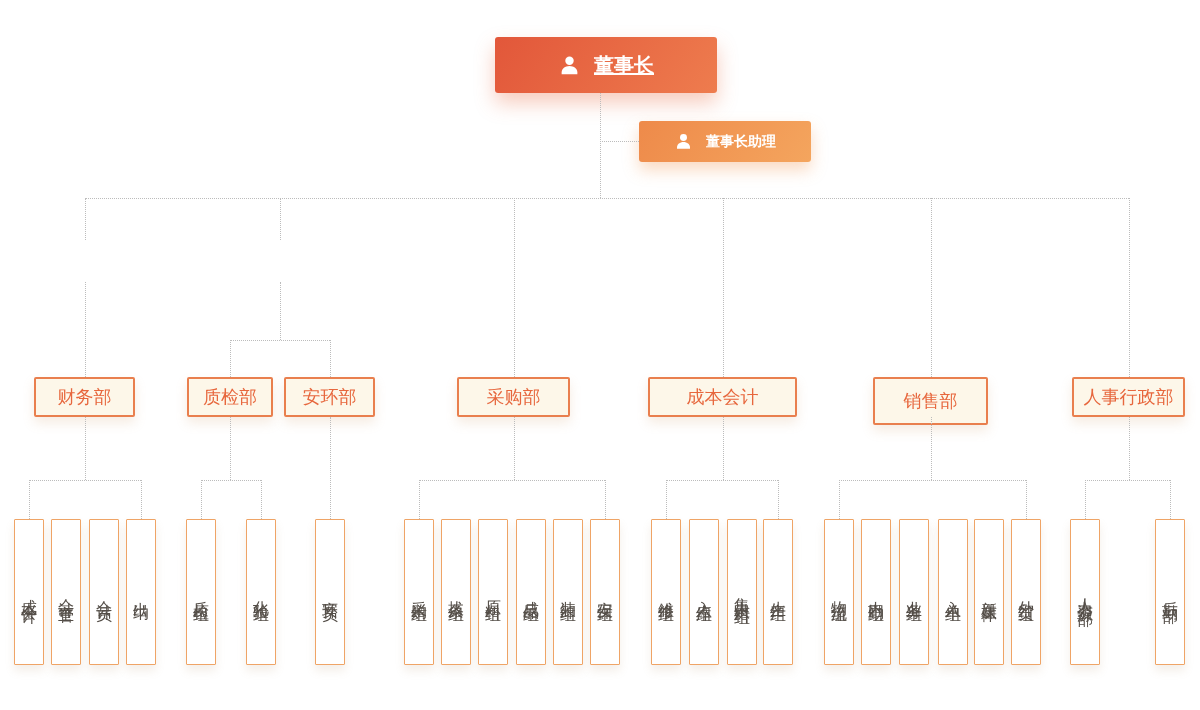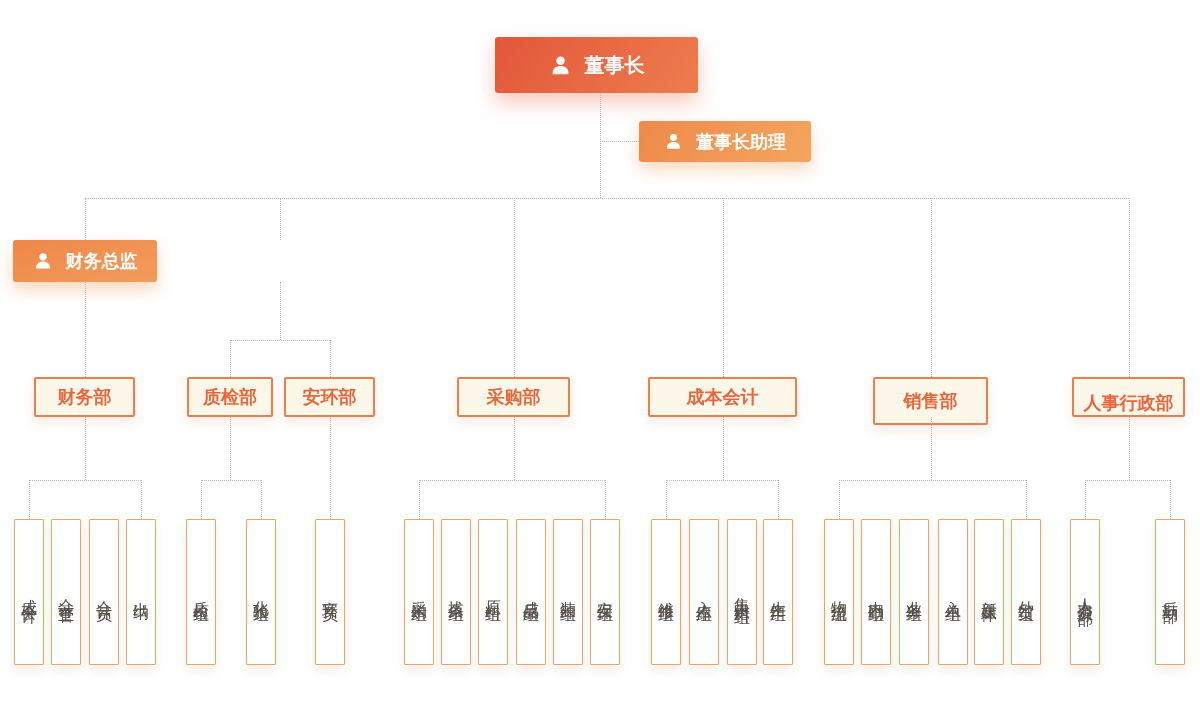--- a/index.html
+++ b/index.html
@@ -13,73 +13,64 @@
   html,body{margin:0;padding:0;background:#ffffff;}
   body{font-family:"Liberation Sans","DejaVu Sans",sans-serif;}
   #canvas{position:relative;width:1200px;height:710px;background:#ffffff;overflow:hidden;}
 
   .node{position:absolute;box-sizing:border-box;display:flex;align-items:center;justify-content:center;}
 
   .grad{color:#fff;font-weight:bold;border-radius:3px;gap:13px;}
   .root-node{background:linear-gradient(125deg,var(--root-g1),var(--root-g2));
              font-size:20px;box-shadow:0 10px 20px rgba(233,110,70,.35);}
   .asst-node{background:linear-gradient(125deg,var(--asst-g1),var(--asst-g2));
-             font-size:18px;box-shadow:0 8px 16px rgba(240,150,80,.35);justify-content:center;}
+             font-size:14px;box-shadow:0 8px 16px rgba(240,150,80,.35);justify-content:center;}
   .exec-node{background:linear-gradient(160deg,var(--exec-g1),var(--exec-g2));
              font-size:18px;box-shadow:0 8px 16px rgba(240,140,75,.35);}
 
   .dept-box{background:var(--dept-bg);border:2px solid var(--dept-border);border-radius:2px;
-            color:var(--dept-text);font-weight:bold;font-size:18px;
+            color:var(--dept-text);font-weight:normal;font-size:18px;
             box-shadow:0 6px 12px rgba(205,150,95,.18);}
 
   .child-box{background:#ffffff;border:1px solid var(--child-border);border-radius:1px;
              box-shadow:0 6px 10px rgba(180,140,100,.14);}
   .child-box span{writing-mode:vertical-rl;text-orientation:upright;
                   color:var(--child-text);font-size:16px;letter-spacing:3px;line-height:1;}
 
   .person-icon{display:inline-flex;flex:none;}
   .person-icon svg{display:block;fill:#ffffff;}
 
   .vline{position:absolute;width:0;border-left:1px dotted var(--line);}
   .hline{position:absolute;height:0;border-top:1px dotted var(--line);}
 </style>
 </head>
 <body>
 
 <div id="canvas">
 
-  <div class="node grad root-node" style="left:495px;top:37px;width:203px;height:56px;">
+  <div class="node grad root-node" style="left:495px;top:37px;width:222px;height:56px;text-decoration:underline;">
     <span class="person-icon">
       <svg width="23" height="23" viewBox="0 0 24 24">
           <circle cx="12" cy="7" r="4.4"></circle>
           <path d="M12 12.6c-4.6 0-8.2 2.9-8.2 6.6V21h16.4v-1.8c0-3.7-3.6-6.6-8.2-6.6z"></path>
         </svg>
     </span>
     <span>董事长</span>
   </div>
 
   <div class="node grad asst-node" style="left:639px;top:121px;width:172px;height:41px;">
     <span class="person-icon">
       <svg width="19" height="19" viewBox="0 0 24 24">
           <circle cx="12" cy="7" r="4.4"></circle>
           <path d="M12 12.6c-4.6 0-8.2 2.9-8.2 6.6V21h16.4v-1.8c0-3.7-3.6-6.6-8.2-6.6z"></path>
         </svg>
     </span>
     <span>董事长助理</span>
   </div>
 
-  <div class="node grad exec-node" style="left:13px;top:240px;width:144px;height:42px;">
-    <span class="person-icon">
-      <svg width="20" height="20" viewBox="0 0 24 24">
-          <circle cx="12" cy="7" r="4.4"></circle>
-          <path d="M12 12.6c-4.6 0-8.2 2.9-8.2 6.6V21h16.4v-1.8c0-3.7-3.6-6.6-8.2-6.6z"></path>
-        </svg>
-    </span>
-    <span>财务总监</span>
-  </div>
 
 
   <div id="dynamic-nodes">
       <div class="node dept-box" style="left:34px;top:377px;width:101px;height:40px;">
         <span>财务部</span>
       </div>
       <div class="node child-box" style="left:14px;top:519px;width:30px;height:146px;">
         <span>成本会计</span>
       </div>
       <div class="node child-box" style="left:51px;top:519px;width:30px;height:146px;">
@@ -156,21 +147,21 @@
       </div>
       <div class="node child-box" style="left:938px;top:519px;width:30px;height:146px;">
         <span>入单组</span>
       </div>
       <div class="node child-box" style="left:974px;top:519px;width:30px;height:146px;">
         <span>新媒体</span>
       </div>
       <div class="node child-box" style="left:1011px;top:519px;width:30px;height:146px;">
         <span>外贸组</span>
       </div>
-      <div class="node dept-box" style="left:1072px;top:377px;width:113px;height:40px;align-items:flex-end;">
+      <div class="node dept-box" style="left:1072px;top:377px;width:113px;height:40px;">
         <span>人事行政部</span>
       </div>
       <div class="node child-box" style="left:1070px;top:519px;width:30px;height:146px;">
         <span>人力资源部</span>
       </div>
       <div class="node child-box" style="left:1155px;top:519px;width:30px;height:146px;">
         <span>后勤部</span>
       </div>
     </div>
   <div id="connectors">

